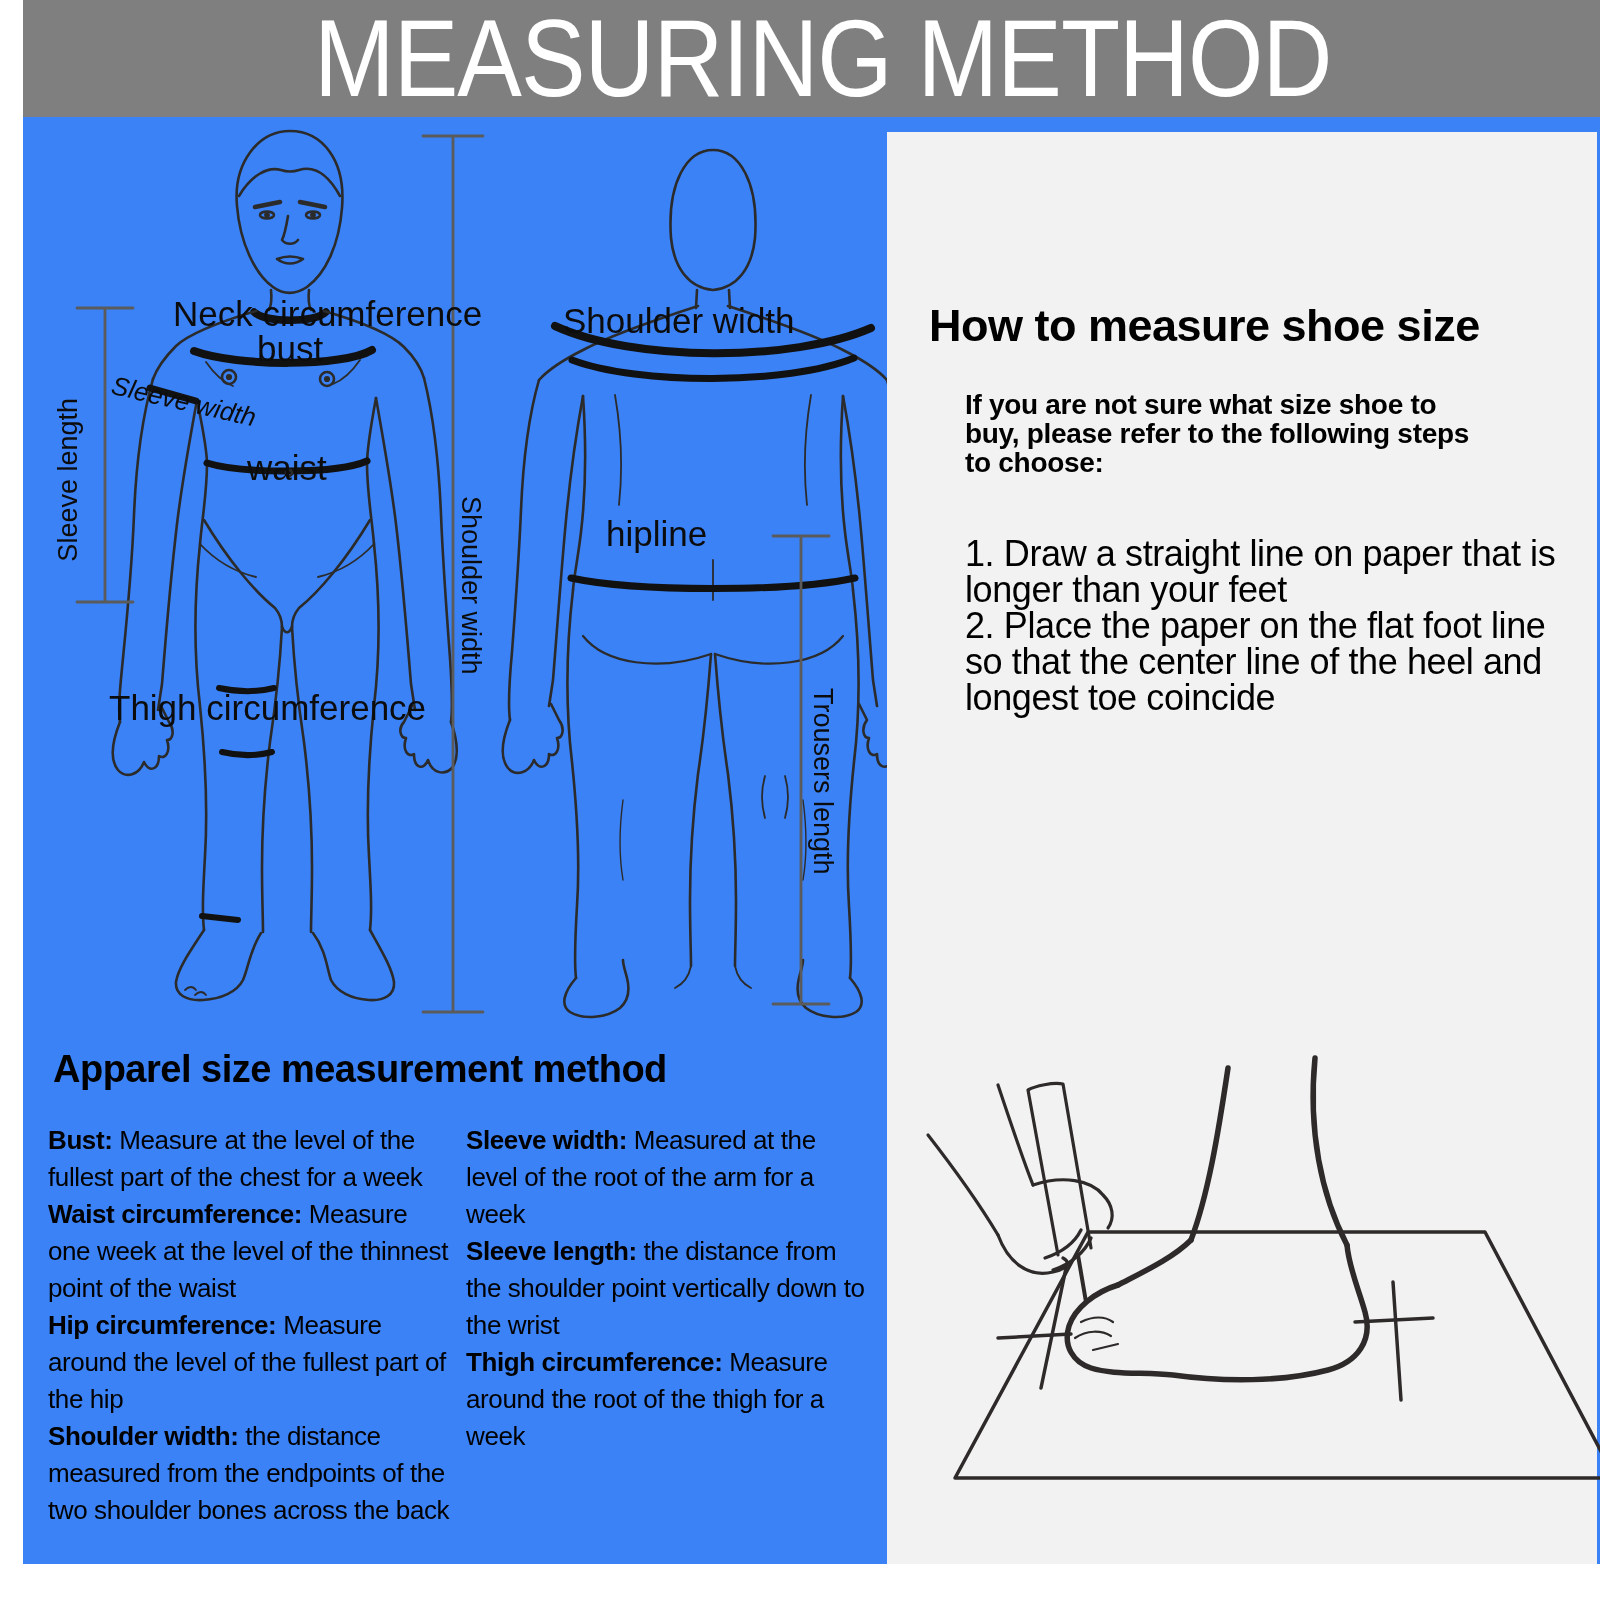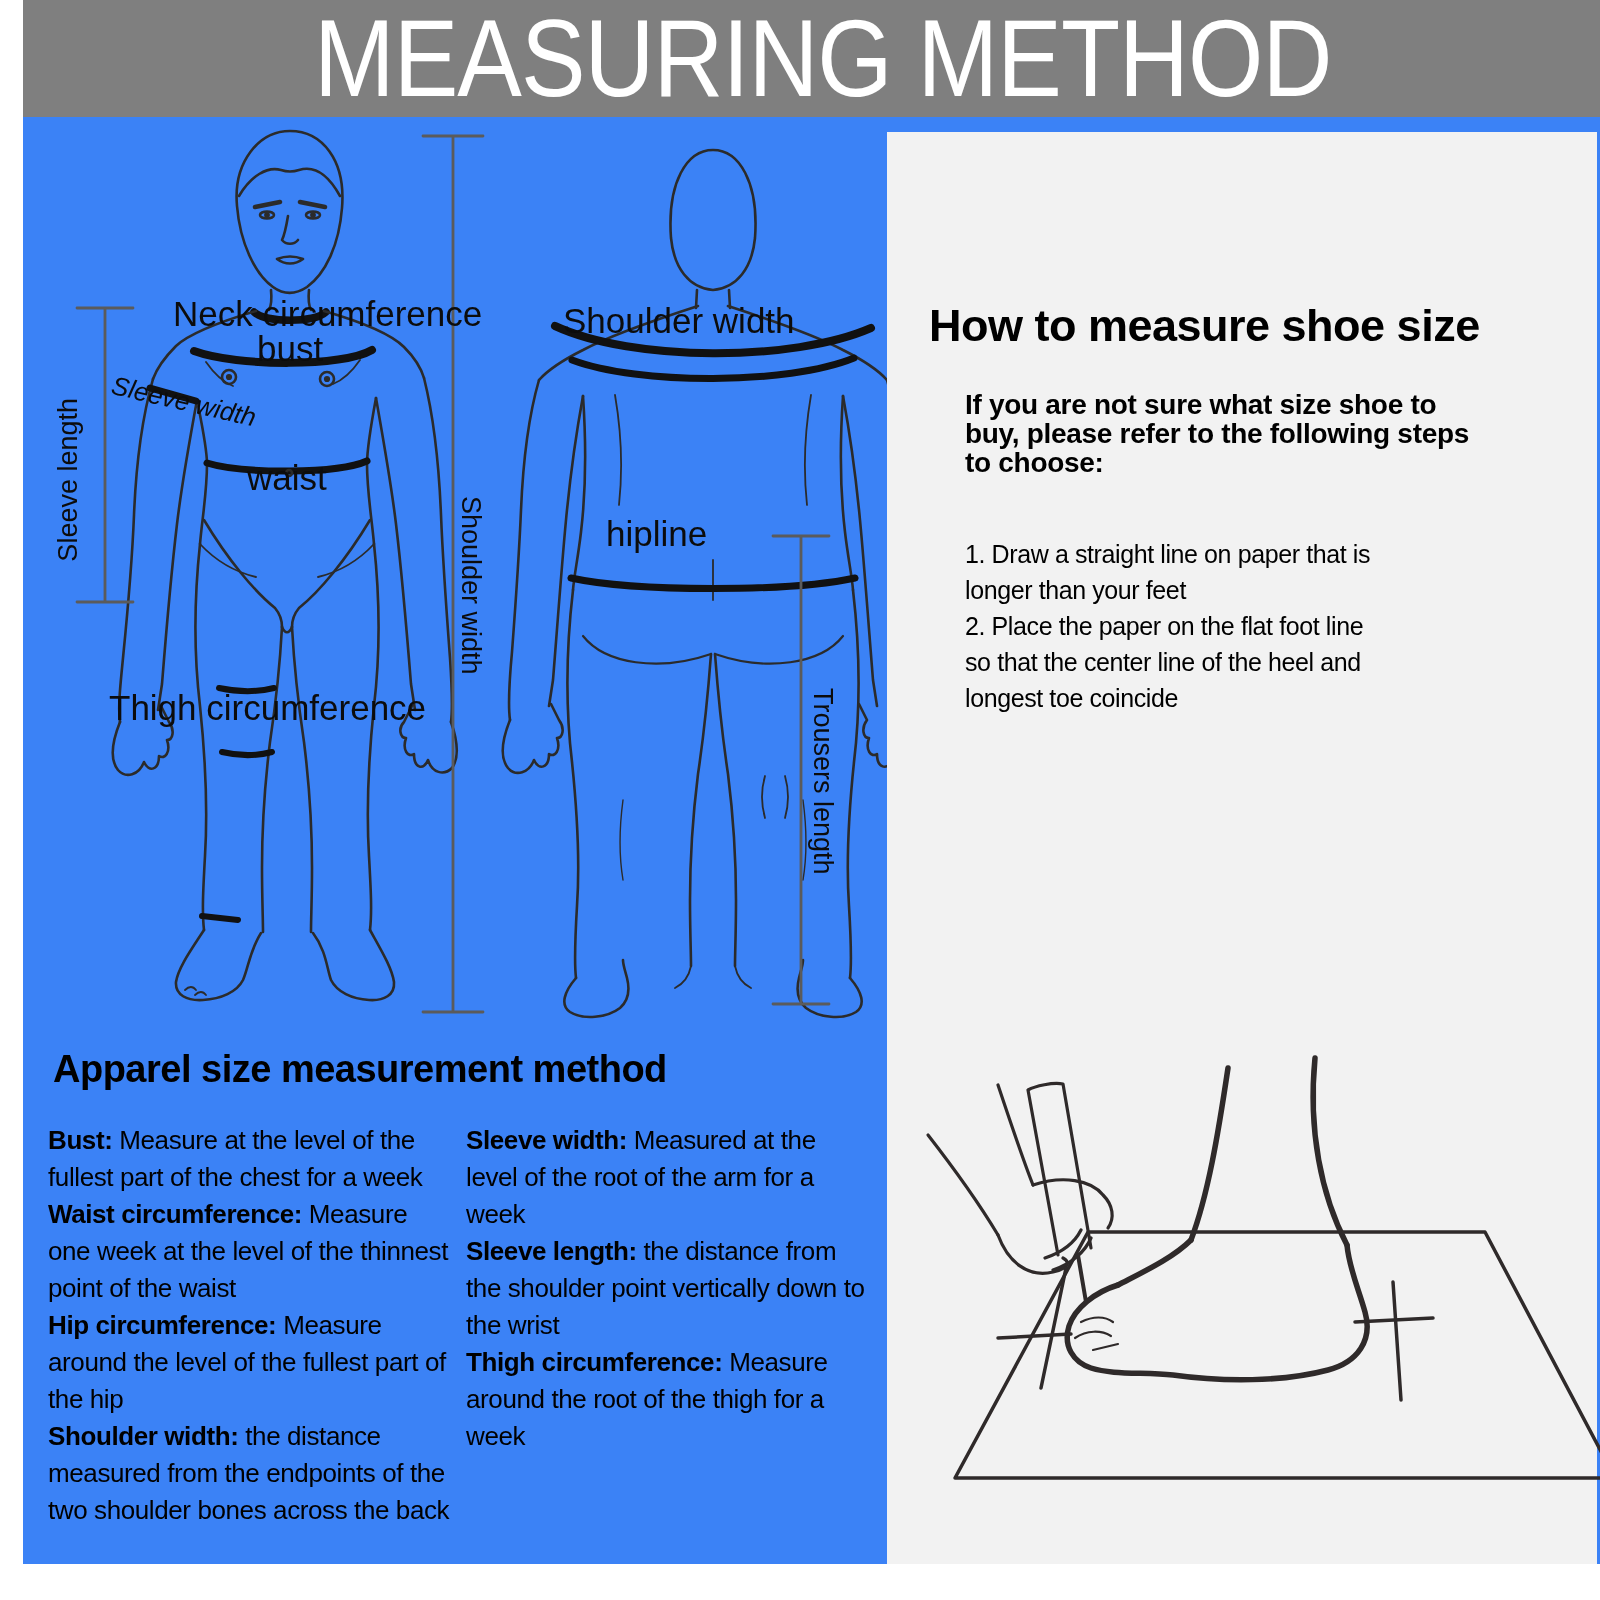--- a/index.html
+++ b/index.html
@@ -27,21 +27,21 @@
   .defcol.c1{left:25px;width:408px;}
   .defcol.c2{left:443px;width:402px;}
   .defcol p{margin:0;}
   .defcol b{font-weight:bold;}
   
   .shoe-panel{position:absolute;left:864px;top:132px;width:710px;height:1468px;background:#f2f2f2;}
   .shoe-h{position:absolute;left:42px;top:168px;font-size:45px;font-weight:bold;
           letter-spacing:-0.5px;white-space:nowrap;}
   .shoe-intro{position:absolute;left:78px;top:258px;font-size:28px;font-weight:bold;
               line-height:29px;white-space:pre-line;letter-spacing:-0.3px;}
-  .shoe-steps{position:absolute;left:78px;top:404px;font-size:25px;line-height:36px;
+  .shoe-steps{position:absolute;left:78px;top:404px;font-size:36px;line-height:36px;
               letter-spacing:-0.4px;}
   .shoe-steps p{margin:0;white-space:pre-line;}
 </style>
 </head>
 <body>
 
 <div class="stage">
 
   <div class="header">
     <h1>MEASURING METHOD</h1>
@@ -138,21 +138,21 @@
         <g>
           <path d="M 778,536 L 778,1004 M 750,536 L 806,536 M 750,1004 L 806,1004"></path>
         </g>
       </g>
     </g>
   </svg>
 
   <div class="dlabel" style="left:150px;top:296px">Neck circumference</div>
   <div class="dlabel" style="left:234px;top:331px">bust</div>
   <div class="dlabel it" style="left:92px;top:372px">Sleeve width</div>
-  <div class="dlabel" style="left:224px;top:460px">waist</div>
+  <div class="dlabel" style="left:224px;top:450px">waist</div>
   <div class="dlabel" style="left:86px;top:690px">Thigh circumference</div>
   <div class="vlabel-up" style="left:32px;top:398px">Sleeve length</div>
   <div class="vlabel-down" style="left:434px;top:496px">Shoulder width</div>
   <div class="dlabel" style="left:540px;top:303px">Shoulder width</div>
   <div class="dlabel" style="left:583px;top:516px">hipline</div>
   <div class="vlabel-down" style="left:786px;top:688px">Trousers length</div>
 
   <div class="apparel-h">Apparel size measurement method</div>
 
   <div class="defcol c1">

